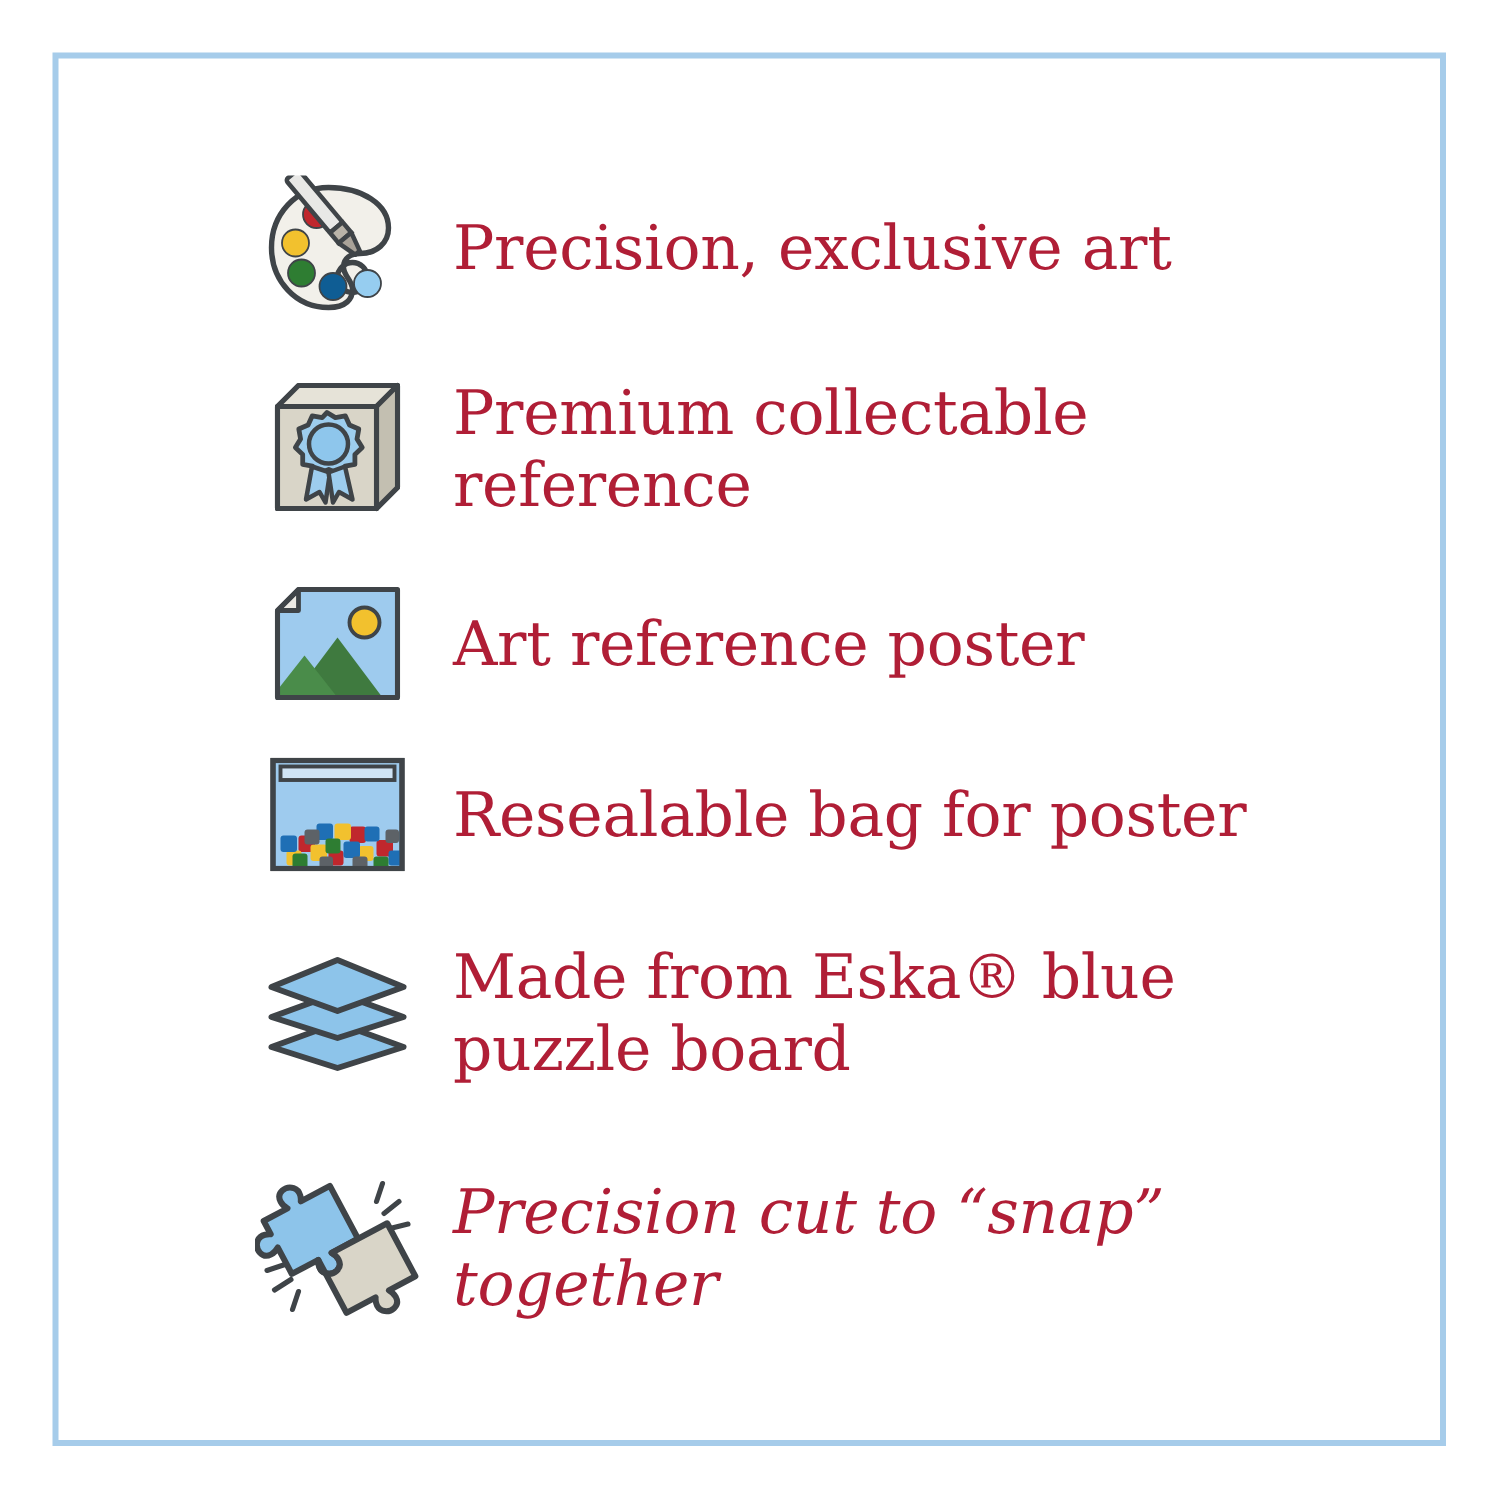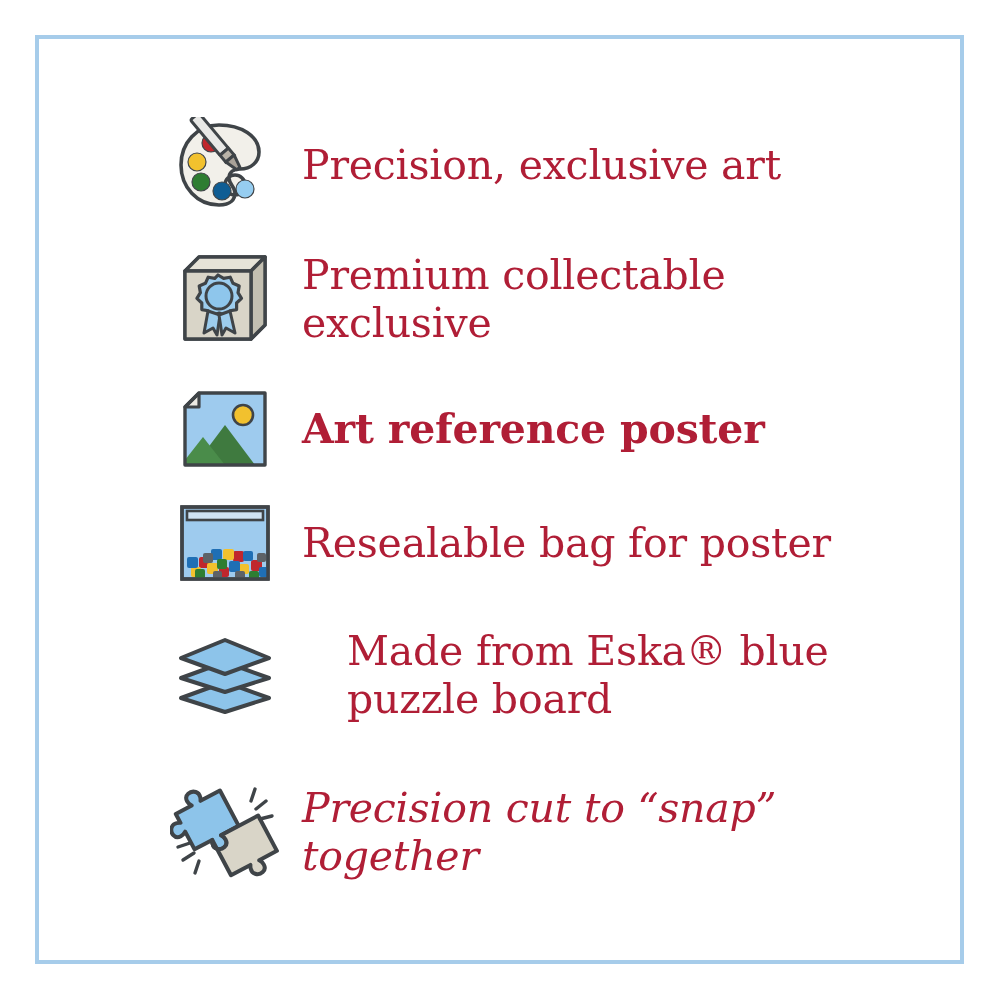--- a/index.html
+++ b/index.html
@@ -66,23 +66,23 @@
     font-size: 41px;
     line-height: 1.18;
     letter-spacing: -0.2px;
     white-space: pre-line;
     padding-left: 22px;
   }
 
   
   #row-0 { top: 122px; height: 86px; }
   #row-1 { top: 243px; height: 112px; }
-  #row-2 { top: 386px; height: 86px; font-weight: bold; }
+  #row-2 { top: 386px; height: 86px; }
   #row-3 { top: 498px; height: 90px; }
-  #row-4 { top: 620px; height: 110px; gap: 45px; }
+  #row-4 { top: 620px; height: 110px; }
   #row-5 { top: 772px; height: 120px; font-style: italic; }
 
   svg { display: block; }
 </style>
 </head>
 <body>
 
 <div id="canvas">
 
   <div id="frame"></div>
@@ -126,21 +126,21 @@
             <g transform="translate(41,58)">
               <path d="M0 -32 L5.6 -28.6 L12.2 -29.8 L15 -23.7 L21.2 -21 L20 -14.3 L23.5 -8.6 L18.6 -4 L18.6 2.6 L12.1 3.8 L7.5 8.6 L1.2 6 L-5.1 8.6 L-9.7 3.8 L-16.2 2.6 L-16.2 -4 L-21.1 -8.6 L-17.6 -14.3 L-18.8 -21 L-12.6 -23.7 L-9.8 -29.8 L-3.2 -28.6 Z" fill="#9dcdee" stroke="#3f4448" stroke-width="3.2" stroke-linejoin="round"></path>
               <circle cx="1" cy="-11" r="13" fill="#8ec6ec" stroke="#3f4448" stroke-width="3"></circle>
               <path d="M-10 4 L-14 26 L-5 21 L-1 28 L2 8 Z" fill="#9dcdee" stroke="#3f4448" stroke-width="3" stroke-linejoin="round"></path>
               <path d="M12 4 L17 26 L8 21 L4 28 L1 8 Z" fill="#9dcdee" stroke="#3f4448" stroke-width="3" stroke-linejoin="round"></path>
             </g>
           </svg>
         </span>
       </div>
       <div class="feature-label">Premium collectable
-exclusive</div>
+reference</div>
     </div>
 
     <div class="feature-row" id="row-2">
       <div class="feature-icon">
         <span>
           <svg width="96" height="84" viewBox="0 0 96 84">
             <defs>
               <clipPath id="posterClip">
                 <path d="M22 6 L88 6 L88 78 L8 78 L8 20 Z"></path>
               </clipPath>

